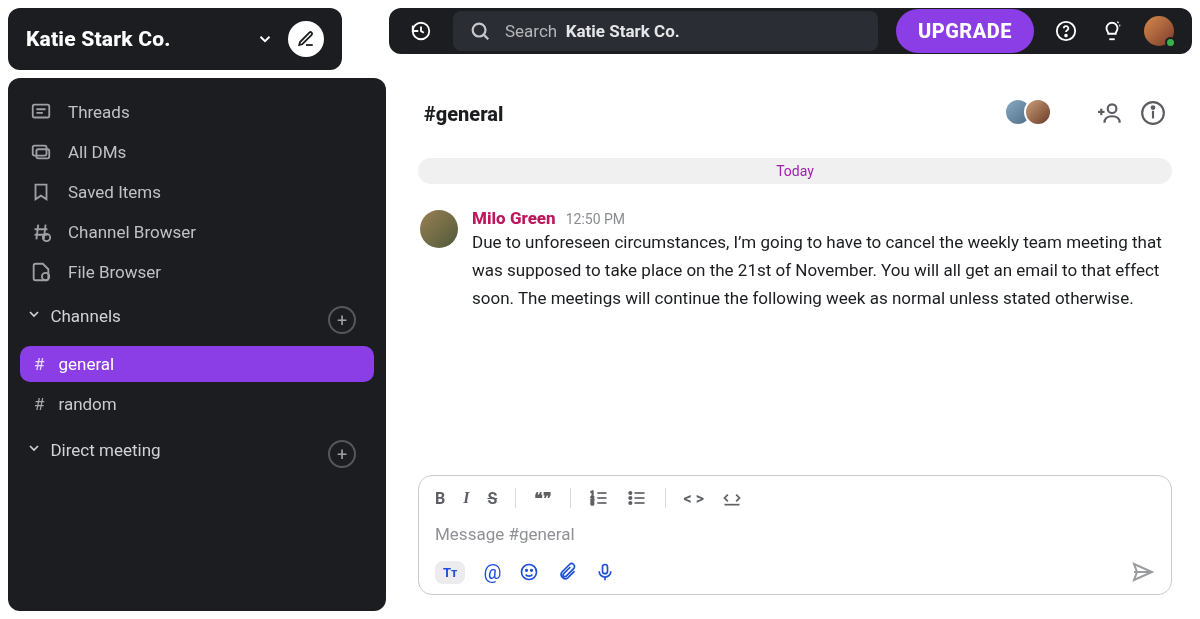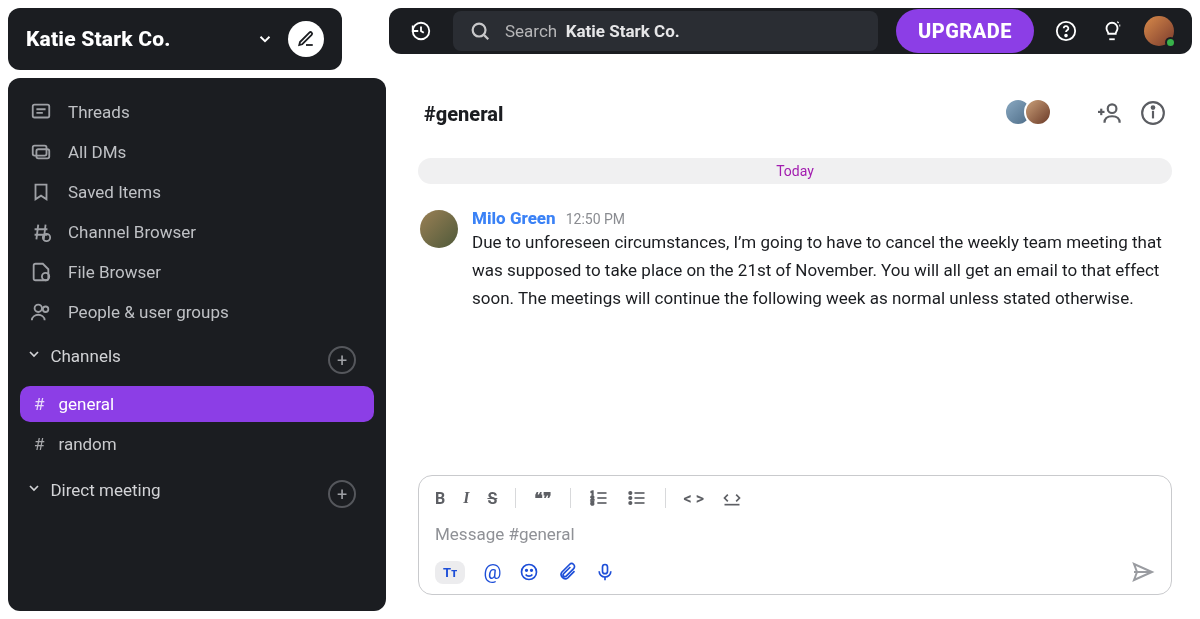--- a/index.html
+++ b/index.html
@@ -41,21 +41,21 @@
   .mini-ava { width:28px; height:28px; border-radius:50%; border:2px solid #fff; margin-left:-8px; }
   .mini-ava.a { background:linear-gradient(135deg,#8aa9c2,#4d6c87); }
   .mini-ava.b { background:linear-gradient(135deg,#caa07a,#6b3a27); }
   .hdr-icon { color:#5b5d62; }
 
   .messages { flex:1; overflow:auto; padding:6px 20px 0 20px; }
   .day-divider { background:#f0f0f1; color:#a21caf; text-align:center; font-size:14px; padding:5px 0; border-radius:999px; margin:6px auto 18px auto; }
   .msg { display:flex; gap:14px; padding:6px 2px; }
   .msg-ava { width:38px; height:38px; border-radius:50%; background:linear-gradient(135deg,#9a8055,#4f5a3a); flex:none; margin-top:2px; }
   .msg-head { display:flex; align-items:baseline; gap:10px; }
-  .msg-author { font-weight:800; font-size:17px; color:#3b82f6; }
+  .msg-author { font-weight:800; font-size:17px; color:#be185d; }
   .msg-time { font-size:14px; color:#8a8c91; }
   .msg-body { font-size:17px; color:#1b1d21; line-height:1.65; max-width: 770px; }
 
   .composer { margin:14px 20px 16px 20px; border:1.5px solid #c9cacd; border-radius:14px; padding:10px 16px 10px 16px; }
   .toolbar { display:flex; align-items:center; gap:18px; color:#5d5f64; padding:2px 0 10px 0; font-size:16px; }
   .tb-sep { width:1px; height:20px; background:#d8d9db; }
   .composer input { border:none; outline:none; width:100%; font-size:17px; color:#1b1d21; padding:6px 0 10px 0; }
   .composer input::placeholder { color:#8f9196; }
   .bottom-toolbar { display:flex; align-items:center; gap:18px; color:#1d4ed8; padding-top:6px; }
   .bottom-toolbar .pill { background:#ececee; border-radius:8px; padding:4px 8px; font-weight:700; font-size:13px; }
@@ -153,28 +153,20 @@
           <circle cx="18" cy="18" r="4"></circle>
         </svg>
       <span>Channel Browser</span>
     </div>
     <div class="nav-item">
       <svg class="ic" viewBox="0 0 24 24" fill="none" stroke="currentColor" stroke-width="2">
           <path d="M14 3H6a2 2 0 00-2 2v14a2 2 0 002 2h12a2 2 0 002-2V9z"></path>
           <circle cx="17" cy="17" r="4"></circle>
         </svg>
       <span>File Browser</span>
-    </div>
-    <div class="nav-item">
-      <svg class="ic" viewBox="0 0 24 24" fill="none" stroke="currentColor" stroke-width="2">
-          <circle cx="9" cy="8" r="4"></circle>
-          <path d="M2 21c0-4 4-6 7-6s7 2 7 6"></path>
-          <circle cx="17" cy="9" r="3"></circle>
-        </svg>
-      <span>People &amp; user groups</span>
     </div>
 
     <div class="section-head">
       <svg width="16" height="16" viewBox="0 0 24 24" fill="none" stroke="currentColor" stroke-width="2.5">
           <polyline points="6 9 12 15 18 9"></polyline>
         </svg>
       &nbsp;&nbsp;<span>Channels</span>
       <span class="plus">+</span>
     </div>
     <div class="chan active">

